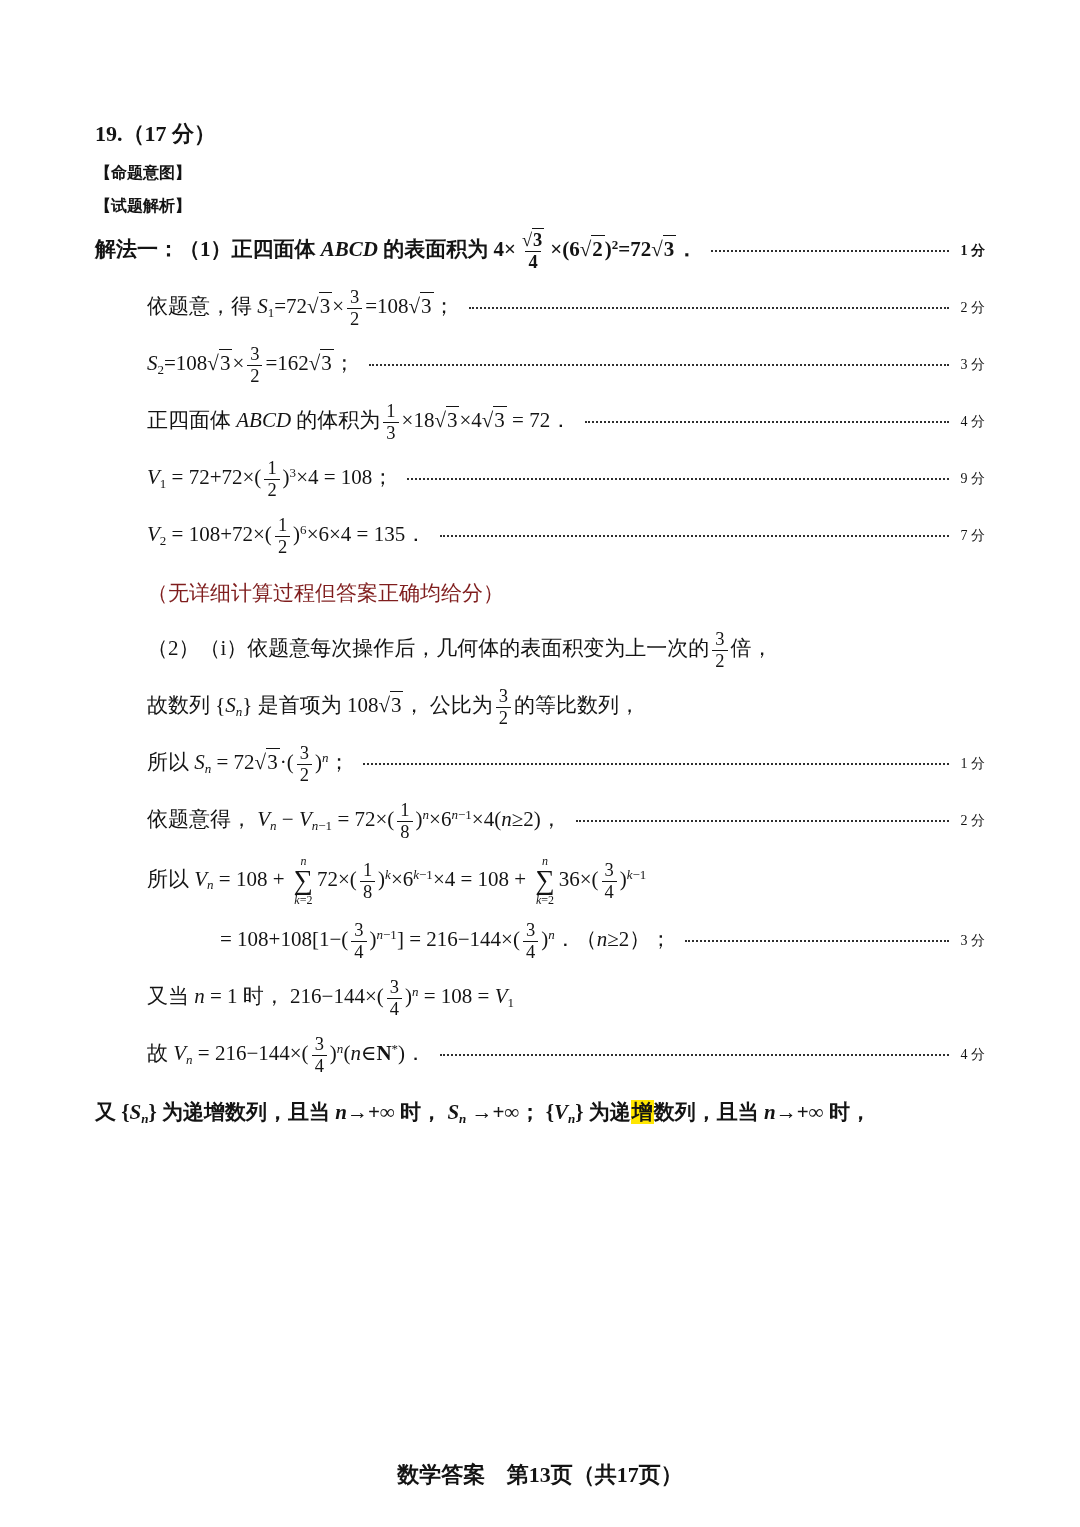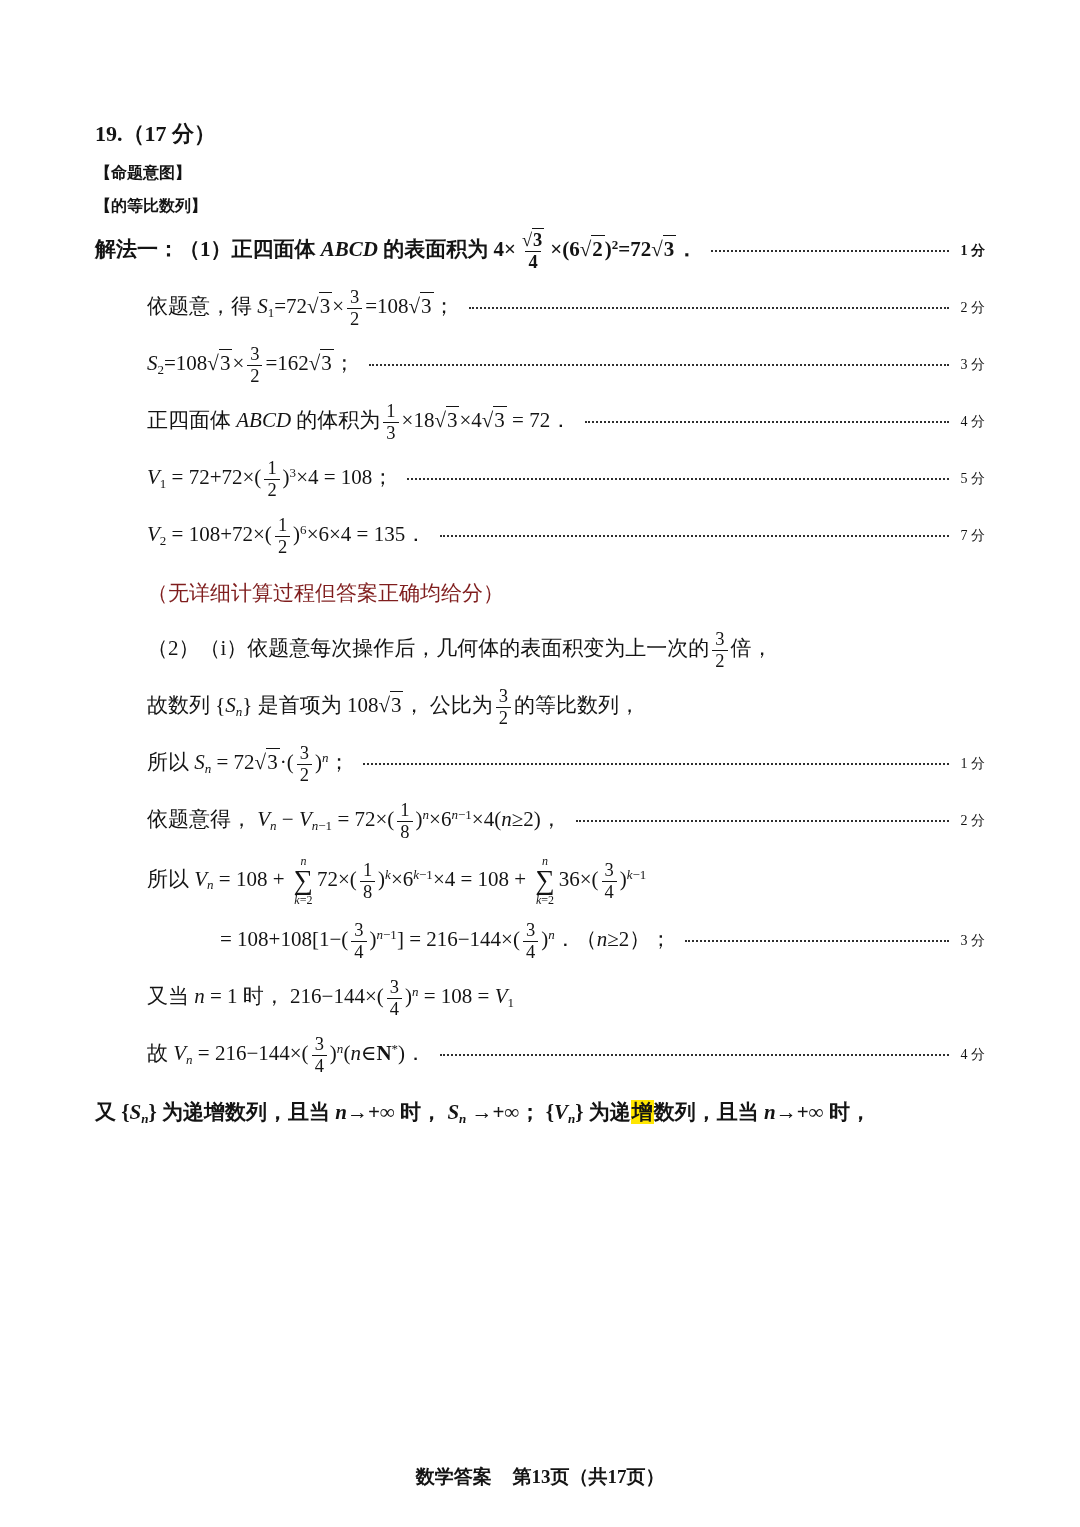--- a/index.html
+++ b/index.html
@@ -83,36 +83,36 @@
   }
   .sum .lim { font-size: 12px; line-height: 1.1; }
   .sum .sigma { font-size: 27px; line-height: 0.95; }
   .hl { background: #ffe600; padding: 0 1px; }
 
   .footer {
     position: absolute;
     left: 0; right: 0;
     bottom: 52px;
     text-align: center;
-    font-size: 19px;
+    font-size: 22px;
     font-weight: bold;
   }
   .footer span { margin: 0 8px; }
 </style>
 </head>
 <body>
 
 <div class="page">
 
   <div class="qnum">19.（17 分）</div>
 
   <div class="sec-title">【命题意图】</div>
 
 
-  <div class="sec-title">【的等比数列】</div>
+  <div class="sec-title">【试题解析】</div>
 
   <div class="mline ind0">
     <span class="mc"><b>解法一：</b>（1）正四面体 <i>ABCD</i> 的表面积为 4×<span class="frac">
           <span class="num"><span class="sqrt">√<span class="rad">3</span></span></span>
           <span class="den">4</span>
         </span>×(6<span class="sqrt">√<span class="rad">2</span></span>)<sup>2</sup>=72<span class="sqrt">√<span class="rad">3</span></span>．</span>
     <span class="leader"></span>
     <span class="score">1 分</span>
   </div>
 
@@ -142,21 +142,21 @@
     <span class="leader"></span>
     <span class="score">4 分</span>
   </div>
 
   <div class="mline ind1">
     <span class="mc"><i>V</i><sub>1</sub> = 72+72×(<span class="frac">
           <span class="num">1</span>
           <span class="den">2</span>
         </span>)<sup>3</sup>×4 = 108；</span>
     <span class="leader"></span>
-    <span class="score">5 分</span>
+    <span class="score">9 分</span>
   </div>
 
   <div class="mline ind1">
     <span class="mc"><i>V</i><sub>2</sub> = 108+72×(<span class="frac">
           <span class="num">1</span>
           <span class="den">2</span>
         </span>)<sup>6</sup>×6×4 = 135．</span>
     <span class="leader"></span>
     <span class="score">7 分</span>
   </div>

